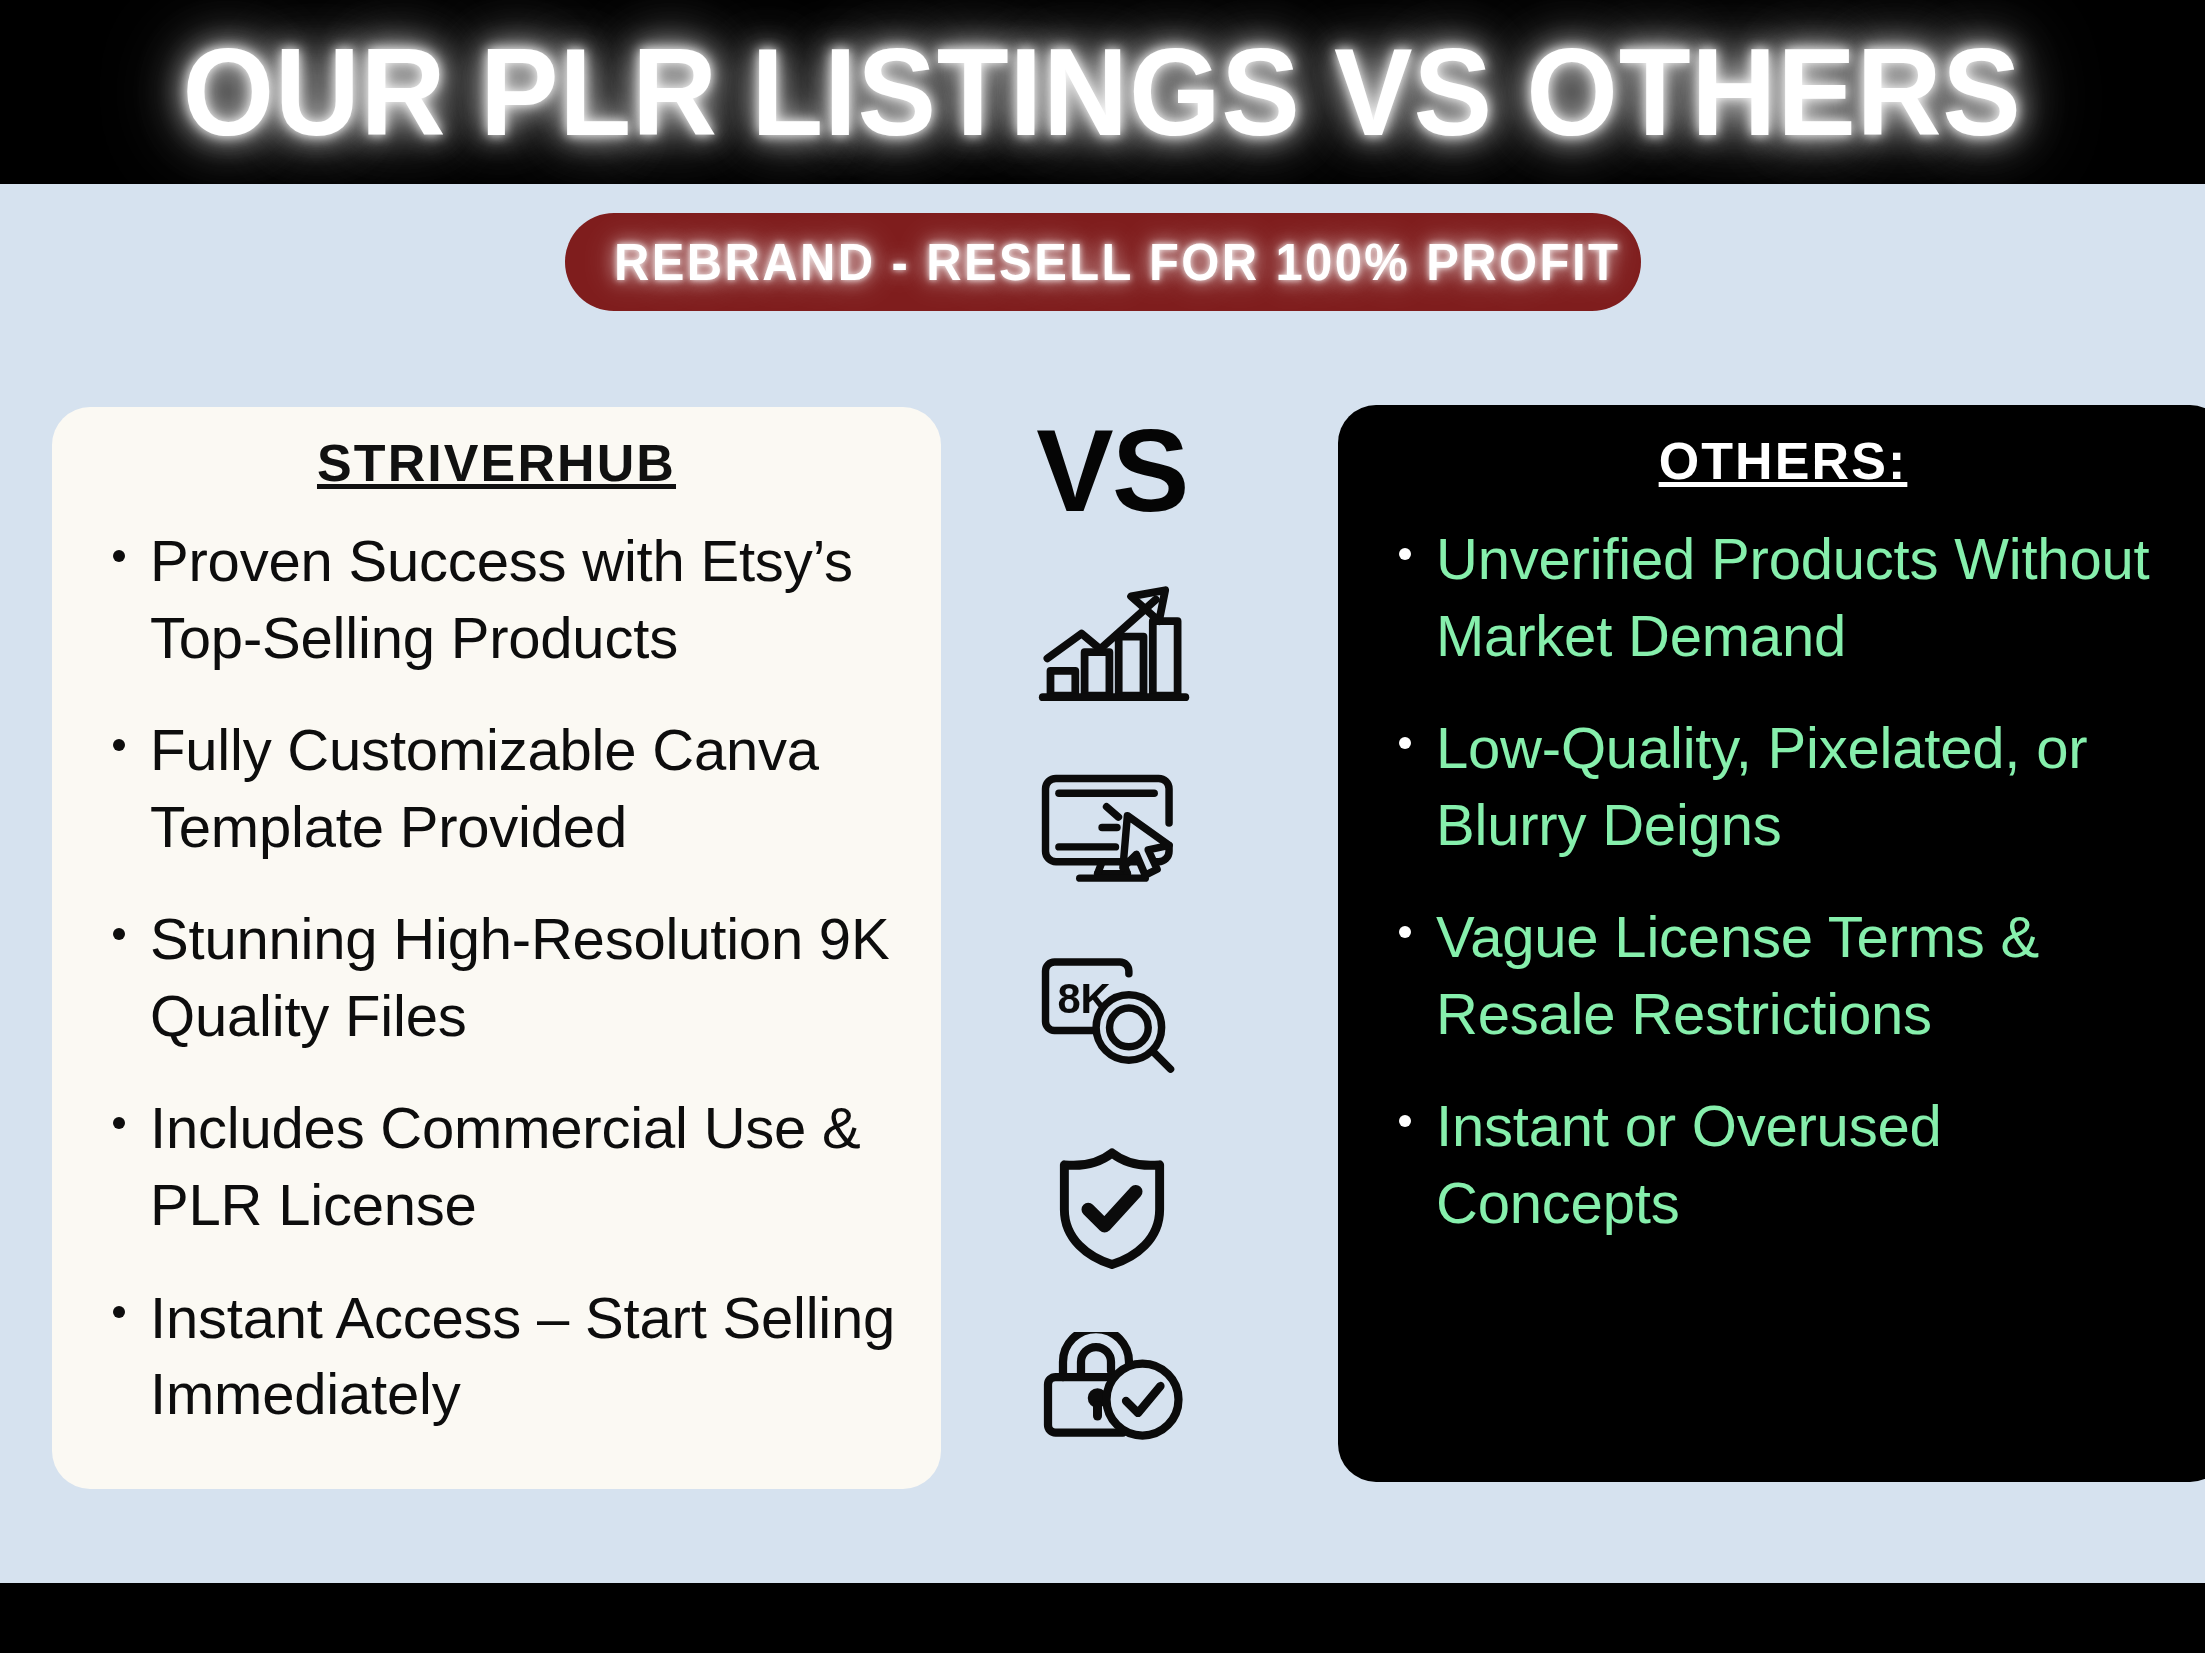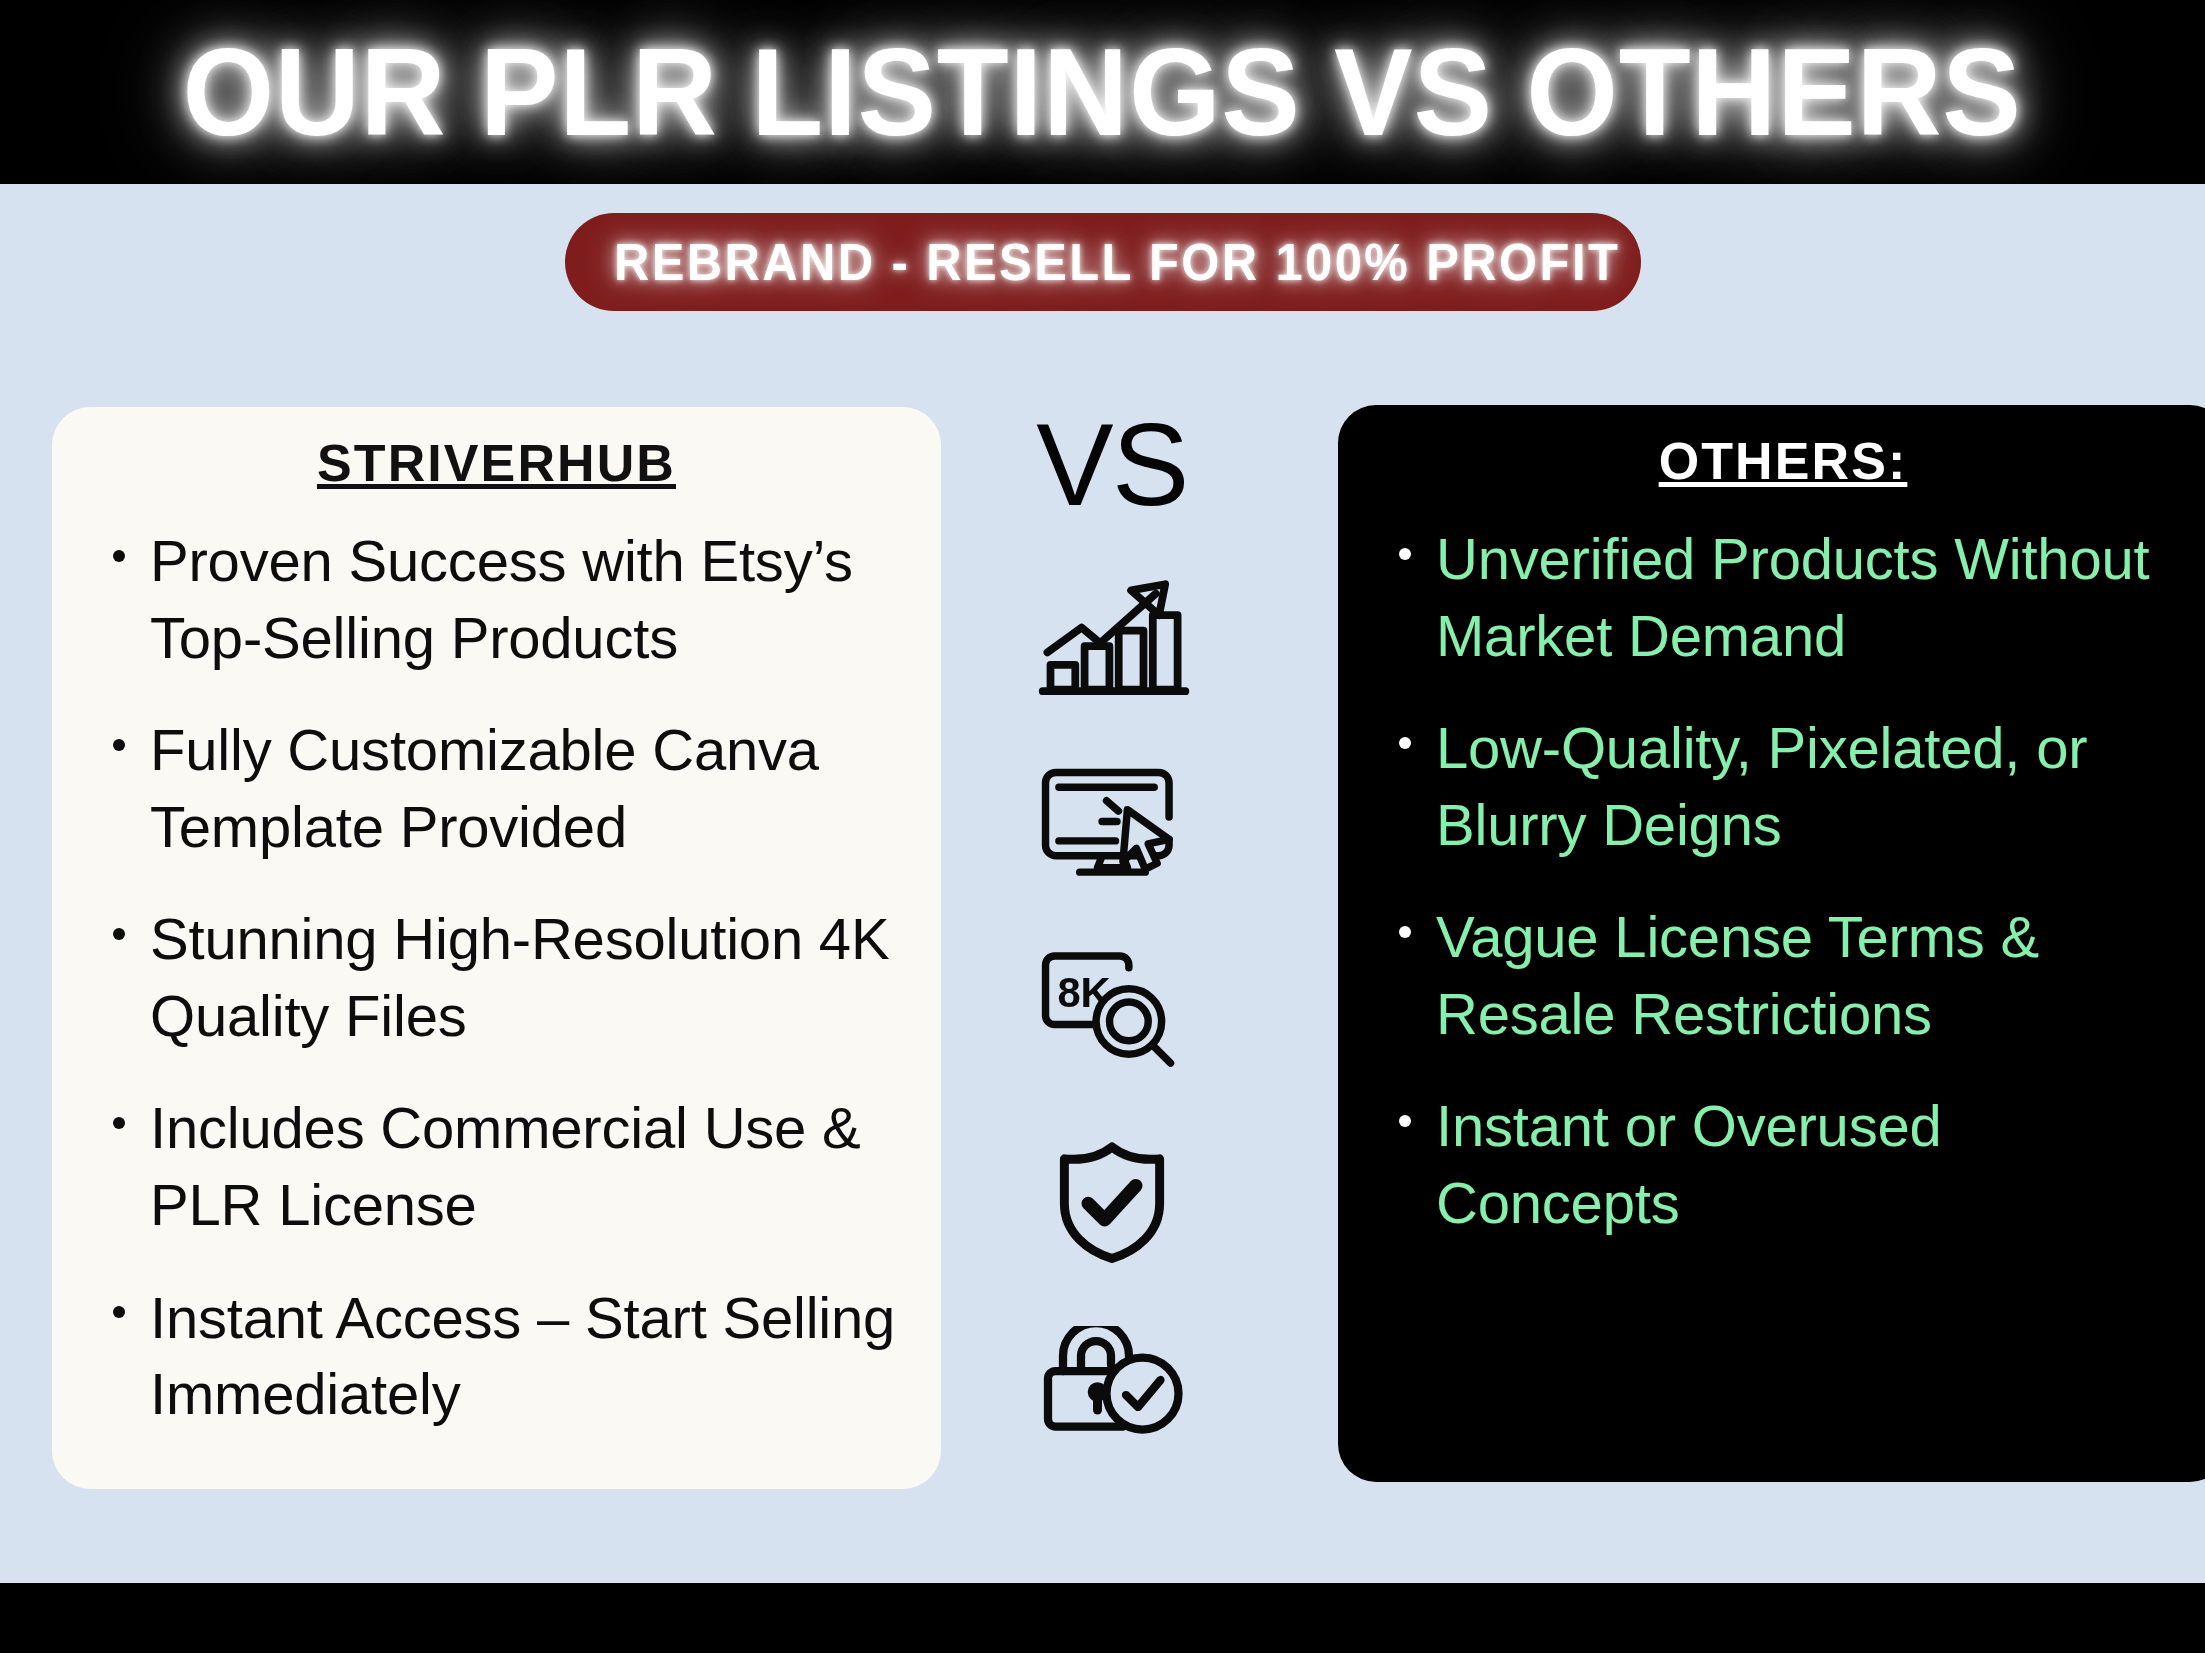--- a/index.html
+++ b/index.html
@@ -143,26 +143,26 @@
     position: absolute;
     left: 959px;
     top: 405px;
     width: 306px;
     height: 1083px;
     display: flex;
     flex-direction: column;
     align-items: center;
   }
   .vs-label {
-    font-weight: normal;
+    font-weight: bold;
     font-size: 116px;
     line-height: 1;
     letter-spacing: -1.7px;
     color: #050505;
-    margin-top: 2px;
+    margin-top: 8px;
   }
   .icon-stack {
     margin-top: 55px;
     display: flex;
     flex-direction: column;
     align-items: center;
     gap: 60px;
   }
   .vs-icon { display: block; }
 
@@ -185,21 +185,21 @@
 
 <div class="subtitle-pill">
   <div class="subtitle-text">REBRAND - RESELL FOR 100% PROFIT</div>
 </div>
 
 <div class="card card-left">
   <div class="card-heading">STRIVERHUB</div>
   <ul class="bullet-list">
     <li class="bullet-item">Proven Success with Etsy’s Top-Selling Products</li>
     <li class="bullet-item">Fully Customizable Canva Template Provided</li>
-    <li class="bullet-item">Stunning High-Resolution 4K Quality Files</li>
+    <li class="bullet-item">Stunning High-Resolution 9K Quality Files</li>
     <li class="bullet-item">Includes Commercial Use &amp; PLR License</li>
     <li class="bullet-item">Instant Access – Start Selling Immediately</li>
   </ul>
 </div>
 
 <div class="center-col">
   <div class="vs-label">VS</div>
 
   <div class="icon-stack">
 

